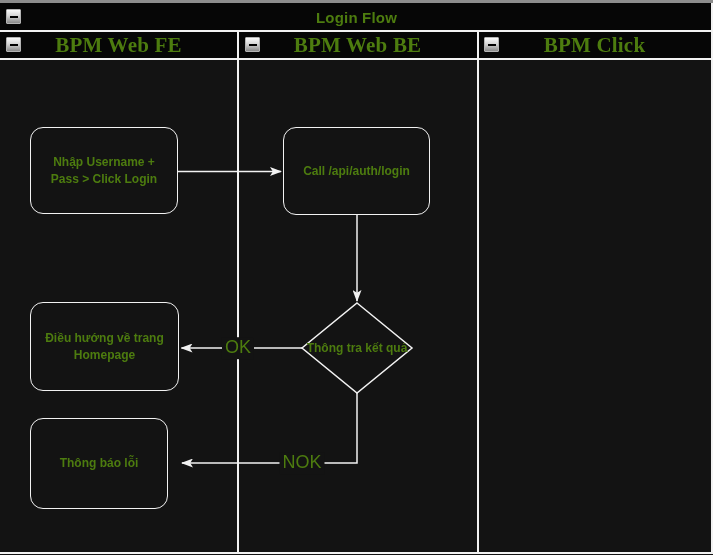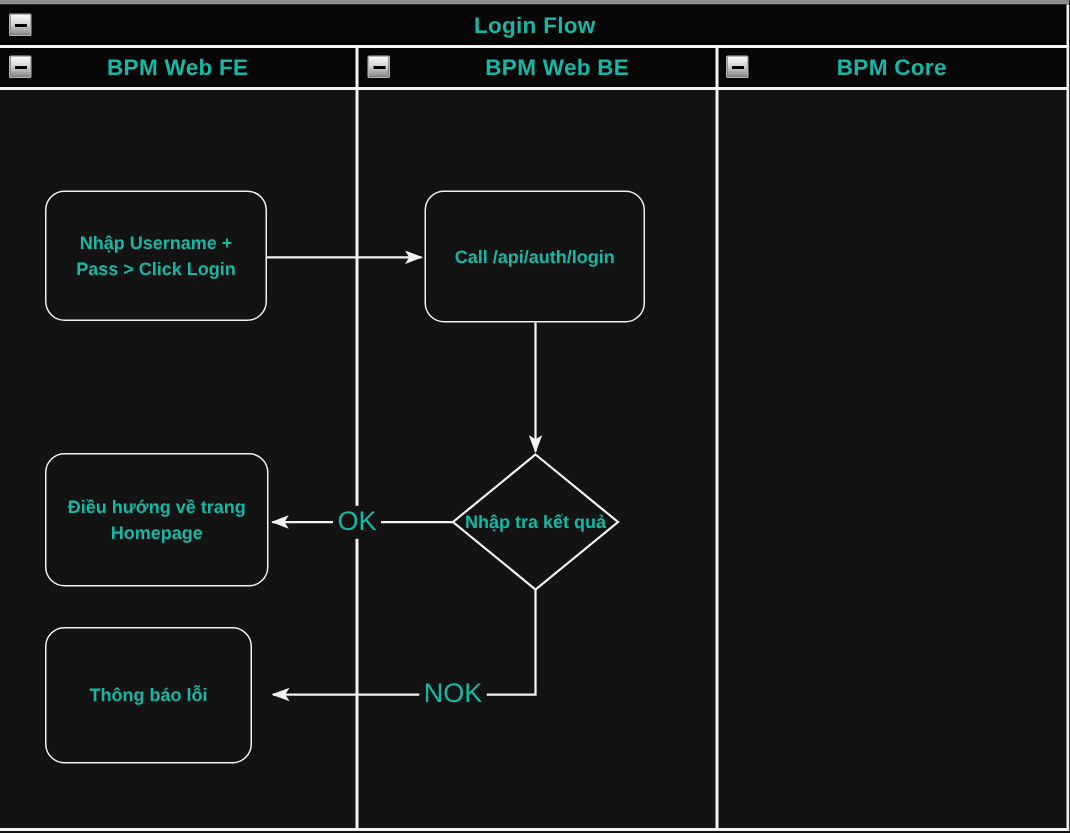--- a/index.html
+++ b/index.html
@@ -1,33 +1,33 @@
 <!DOCTYPE html>
 <html><head>
 <meta charset="utf-8">
 <style>
   html,body{margin:0;padding:0;background:#131313;}
   .canvas{
     position:relative;width:713px;height:555px;overflow:hidden;
-    background:#131313;color:#14b8a6;
+    background:#131313;color:#4d7c0f;
     font-family:"Liberation Sans","DejaVu Sans",sans-serif;
   }
   
   .top-strip{position:absolute;left:0;top:0;width:713px;height:3px;background:#8c8c8c;}
   .pool-titlebar{
     position:absolute;left:0;top:3px;width:713px;height:28px;background:#060606;
     display:flex;align-items:center;justify-content:center;
   }
   .pool-title-text{font-size:15px;font-weight:700;letter-spacing:.2px;}
   .lane-headers{position:absolute;left:0;top:32px;width:713px;height:26px;}
   .lane-header{
     position:absolute;top:0;height:26px;background:#060606;
     display:flex;align-items:center;justify-content:center;
   }
-  .lane-header-label{font-size:15px;font-weight:700;letter-spacing:.2px;}
+  .lane-header-label{font-size:21px;font-weight:700;letter-spacing:.2px;font-family:Liberation Serif, serif;}
   .hline{position:absolute;left:0;width:713px;height:2px;background:#f2f2f2;}
   .vsep{position:absolute;width:2px;background:#f2f2f2;}
   
   .collapse{
     position:absolute;width:15px;height:15px;box-sizing:border-box;
     border:1px solid #b4b4b4;border-radius:1px;
     background:linear-gradient(180deg,#fafafa 0%,#d6d6d6 45%,#8a8a8a 100%);
     display:flex;align-items:center;justify-content:center;
   }
   .collapse .minus{width:8px;height:2px;background:#000;}
@@ -61,25 +61,25 @@
   </div>
   <div class="collapse" style="left:6px;top:9px;">
       <span class="minus"></span>
     </div>
   <div class="hline" style="top:30px;"></div>
 
   <div class="lane-headers">
     <div class="lane-header" style="left:0;width:237px;">
       <span class="lane-header-label">BPM Web FE</span>
     </div>
-    <div class="lane-header" style="left:239px;width:265px;">
+    <div class="lane-header" style="left:225px;width:265px;">
       <span class="lane-header-label">BPM Web BE</span>
     </div>
     <div class="lane-header" style="left:478px;width:233px;">
-      <span class="lane-header-label">BPM Core</span>
+      <span class="lane-header-label">BPM Click</span>
     </div>
   </div>
   <div class="collapse" style="left:6px;top:37px;">
       <span class="minus"></span>
     </div>
   <div class="collapse" style="left:245px;top:37px;">
       <span class="minus"></span>
     </div>
   <div class="collapse" style="left:484px;top:37px;">
       <span class="minus"></span>
@@ -109,18 +109,18 @@
   </div>
   <div class="node" style="left:30px;top:127px;width:148px;height:87px;">
     <span>Nhập Username + Pass &gt; Click Login</span>
   </div>
   <div class="node" style="left:30px;top:302px;width:149px;height:89px;justify-content:flex-end;">
     <span>Điều hướng về trang Homepage</span>
   </div>
   <div class="node" style="left:30px;top:418px;width:138px;height:91px;">
     <span>Thông báo lỗi</span>
   </div>
-  <div class="diamond-label">Nhập tra kết quả</div>
+  <div class="diamond-label">Thông tra kết quả</div>
 
   <div class="edge-label" style="left:238px;top:348px;">OK</div>
   <div class="edge-label" style="left:302px;top:463px;">NOK</div>
 
 </div>
 
 </body></html>

